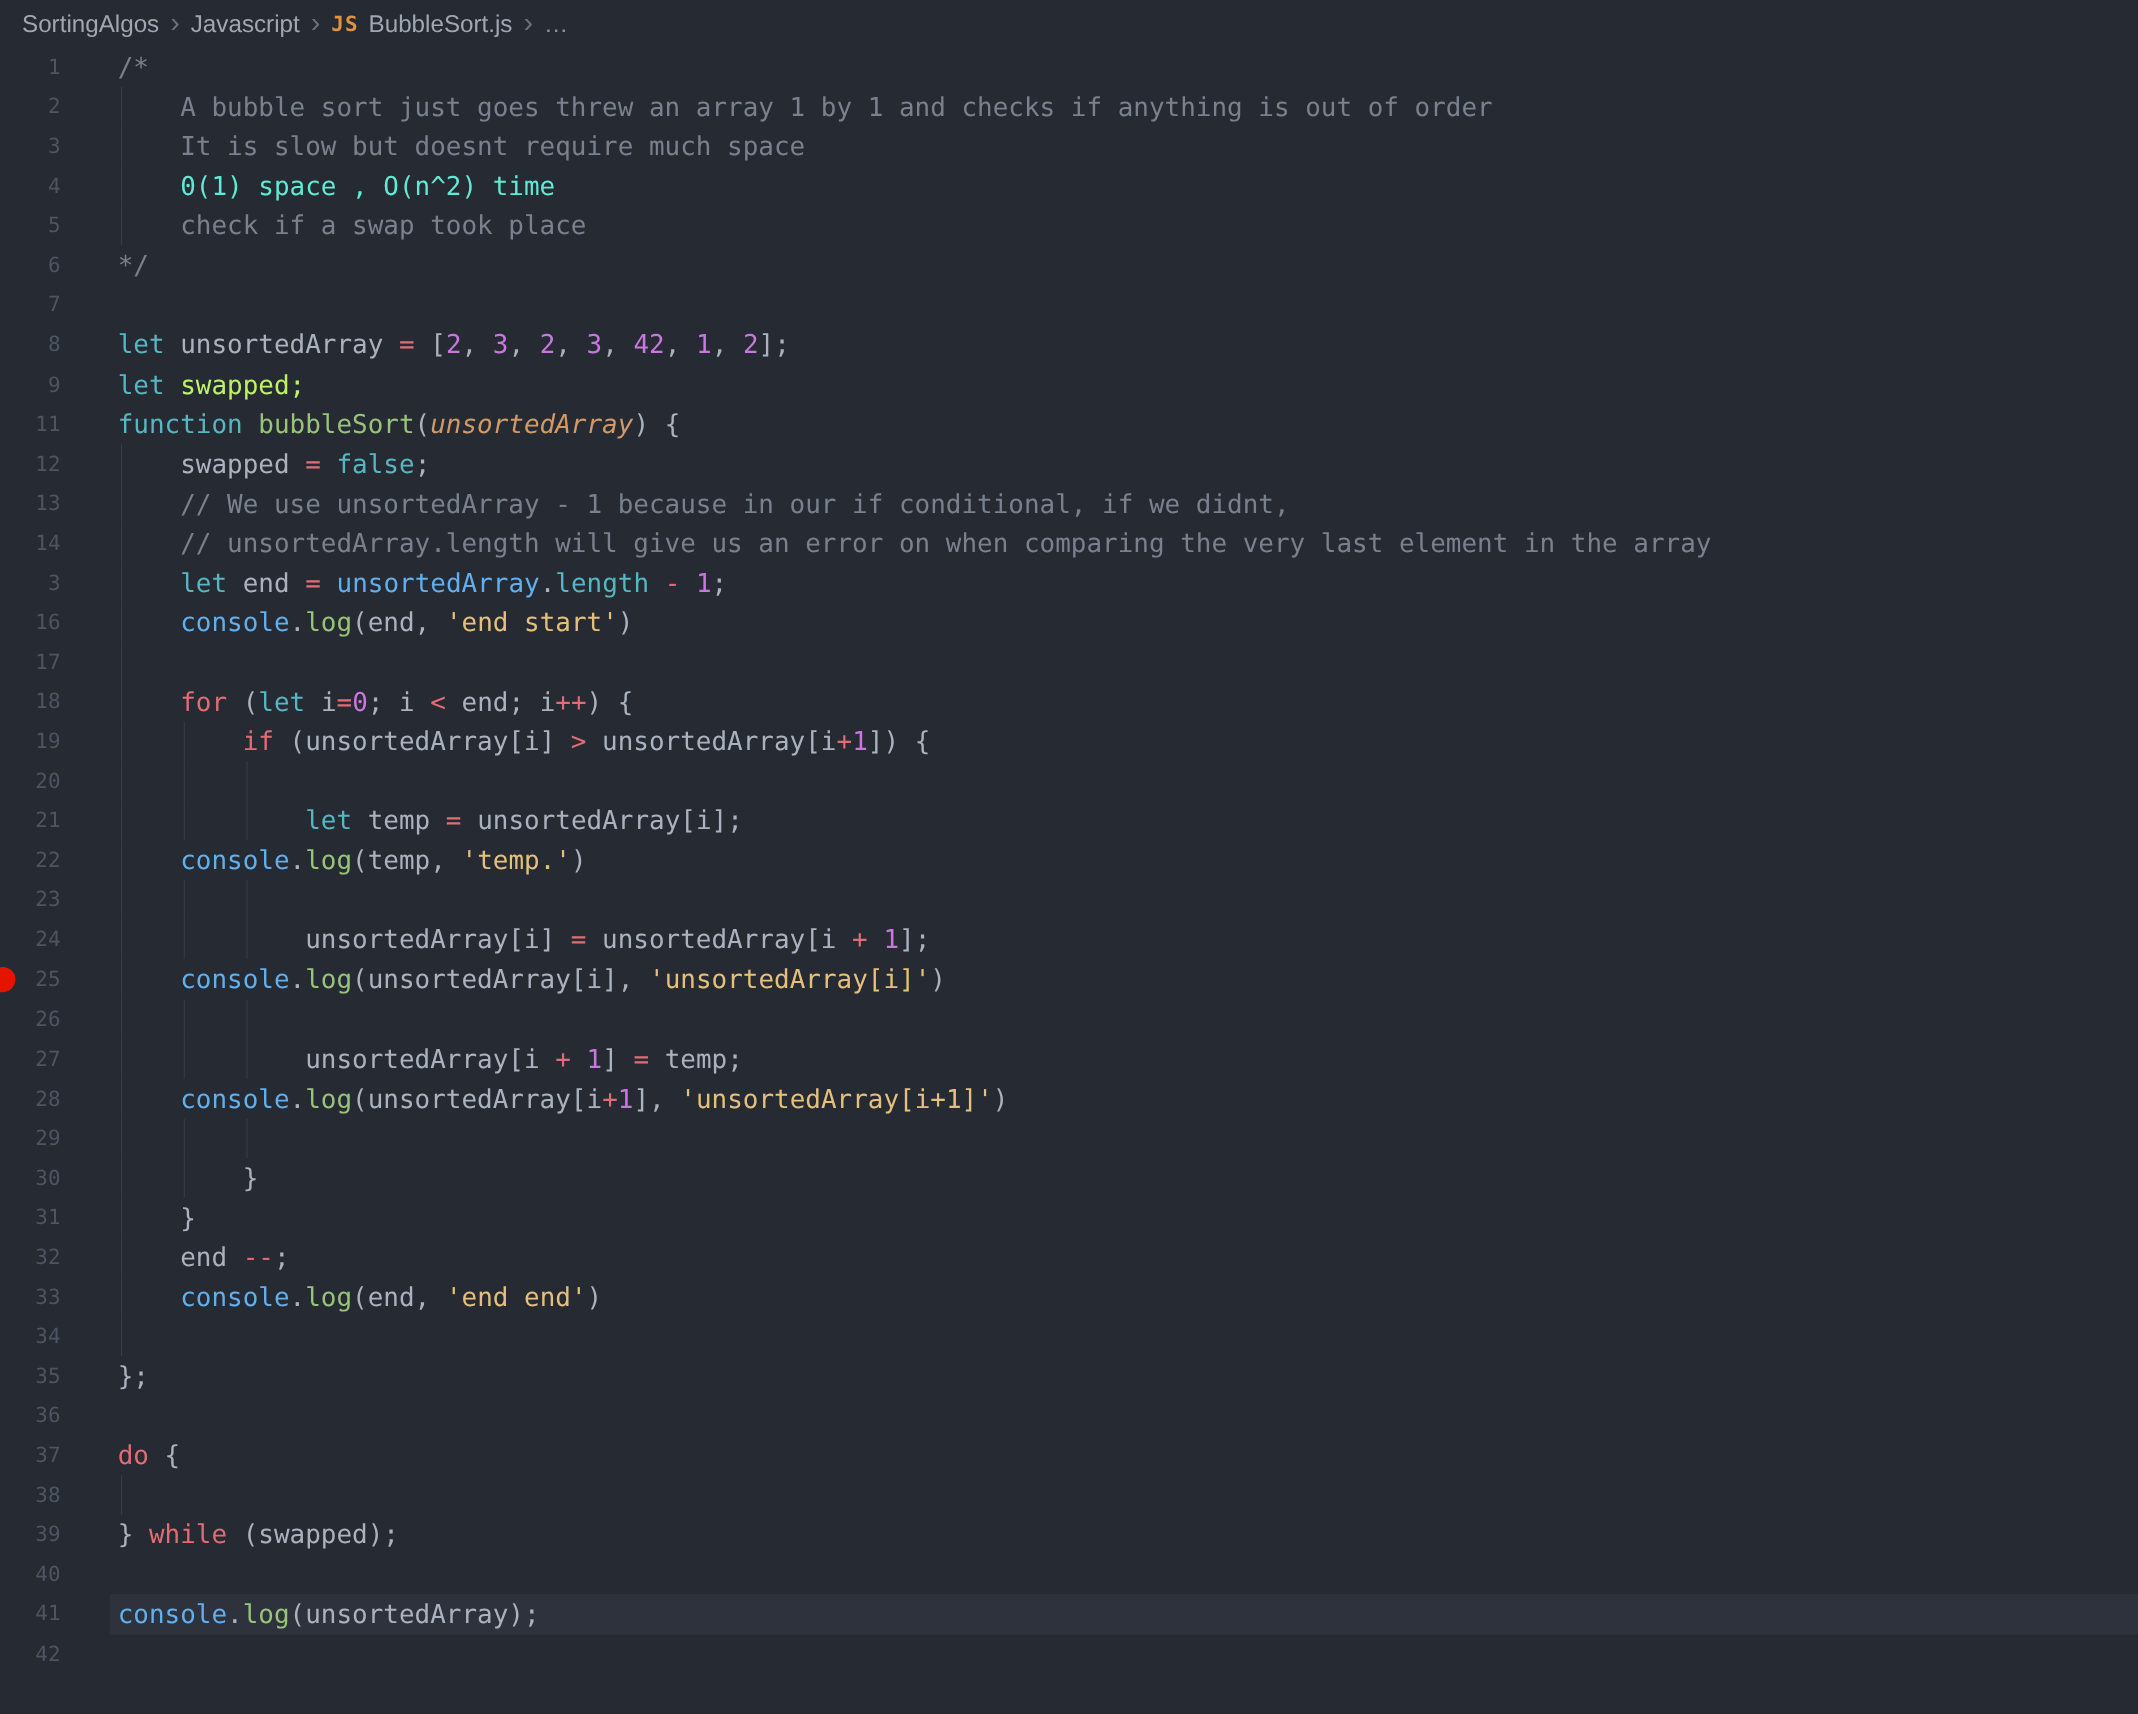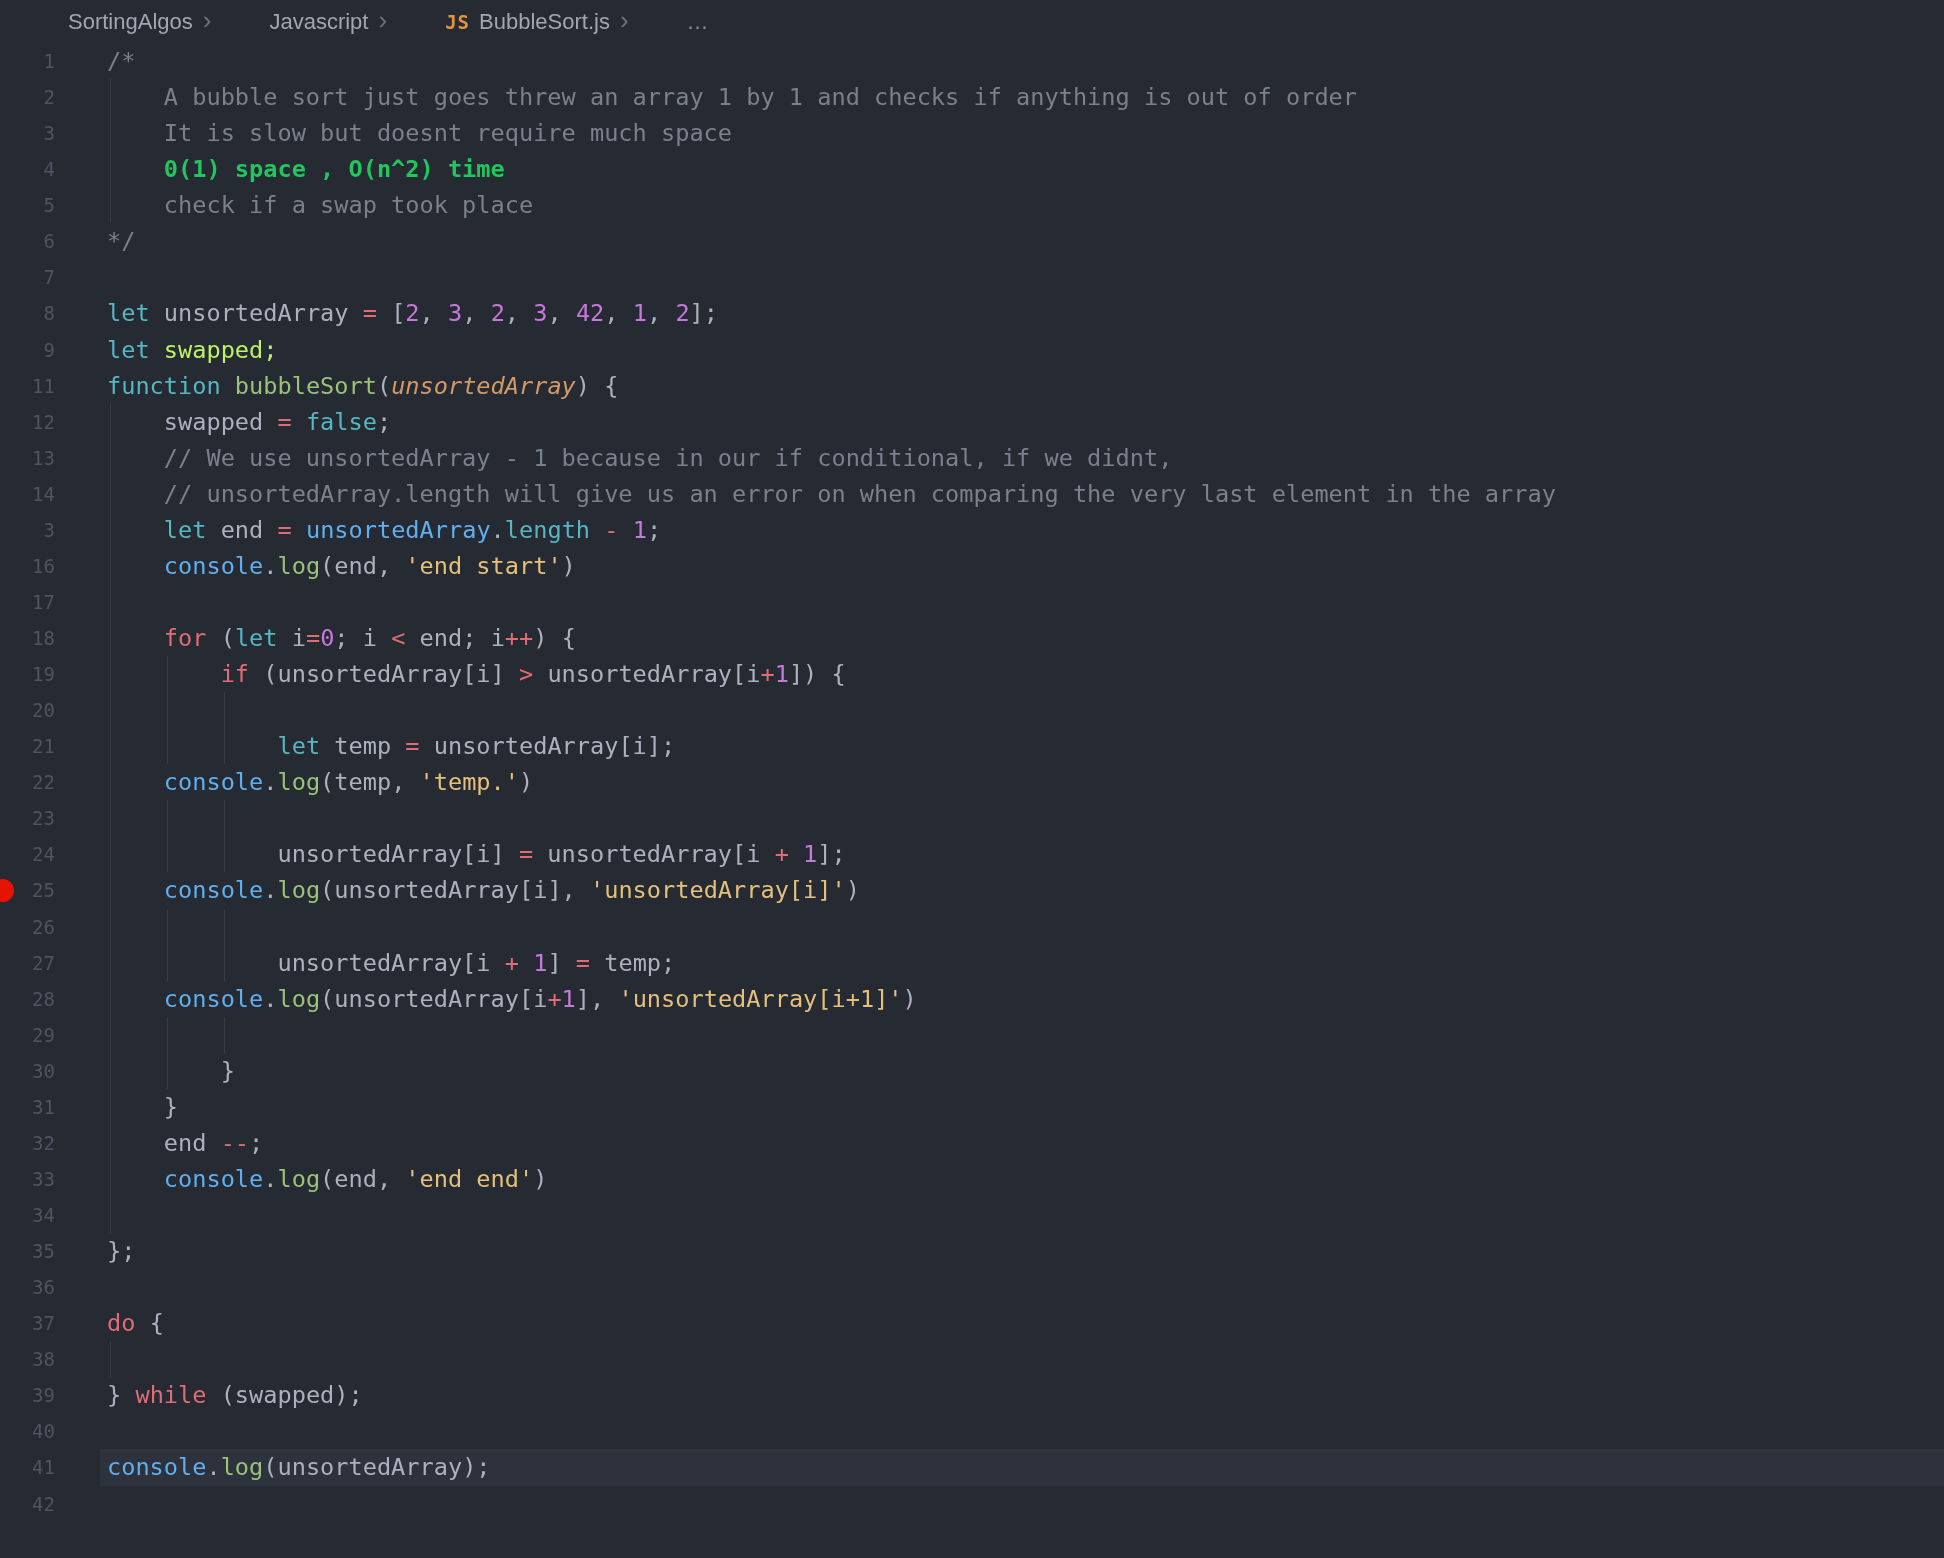--- a/index.html
+++ b/index.html
@@ -19,21 +19,20 @@
     align-items: center;
     padding-left: 20px;
     gap: 0;
     background: var(--bg, #262a32);
     white-space: nowrap;
   }
   .crumb {
     font-size: 22px;
     color: var(--breadcrumb-text, #a0a7b2);
     cursor: pointer;
-    margin-left: 48px;
   }
   .crumb.dim { color: var(--breadcrumb-dim, #8a919d); }
   .sep {
     font-size: 26px;
     color: var(--separator, #6b7280);
     padding: 0 10px 4px 10px;
     line-height: 1;
   }
   .file-crumb { display: inline-flex; align-items: center; gap: 9px; }
   .js-badge {
@@ -129,21 +128,21 @@
       <div class="code-text"><span data-tok="c" style="color: rgb(121, 129, 142);">    A bubble sort just goes threw an array 1 by 1 and checks if anything is out of order</span></div>
     </div>
     <div class="code-line">
       <div class="indent-guide" style="left: 110px;"></div>
       <div class="line-number">3</div>
       <div class="code-text"><span data-tok="c" style="color: rgb(121, 129, 142);">    It is slow but doesnt require much space</span></div>
     </div>
     <div class="code-line">
       <div class="indent-guide" style="left: 110px;"></div>
       <div class="line-number">4</div>
-      <div class="code-text"><span data-tok="c" style="color: #22c55e; font-weight: bold;">    0(1) space , O(n^2) time</span></div>
+      <div class="code-text"><span data-tok="c" style="color: #5eead4;">    0(1) space , O(n^2) time</span></div>
     </div>
     <div class="code-line">
       <div class="indent-guide" style="left: 110px;"></div>
       <div class="line-number">5</div>
       <div class="code-text"><span data-tok="c" style="color: rgb(121, 129, 142);">    check if a swap took place</span></div>
     </div>
     <div class="code-line">
       <div class="line-number">6</div>
       <div class="code-text"><span data-tok="c" style="color: rgb(121, 129, 142);">*/</span></div>
     </div>

